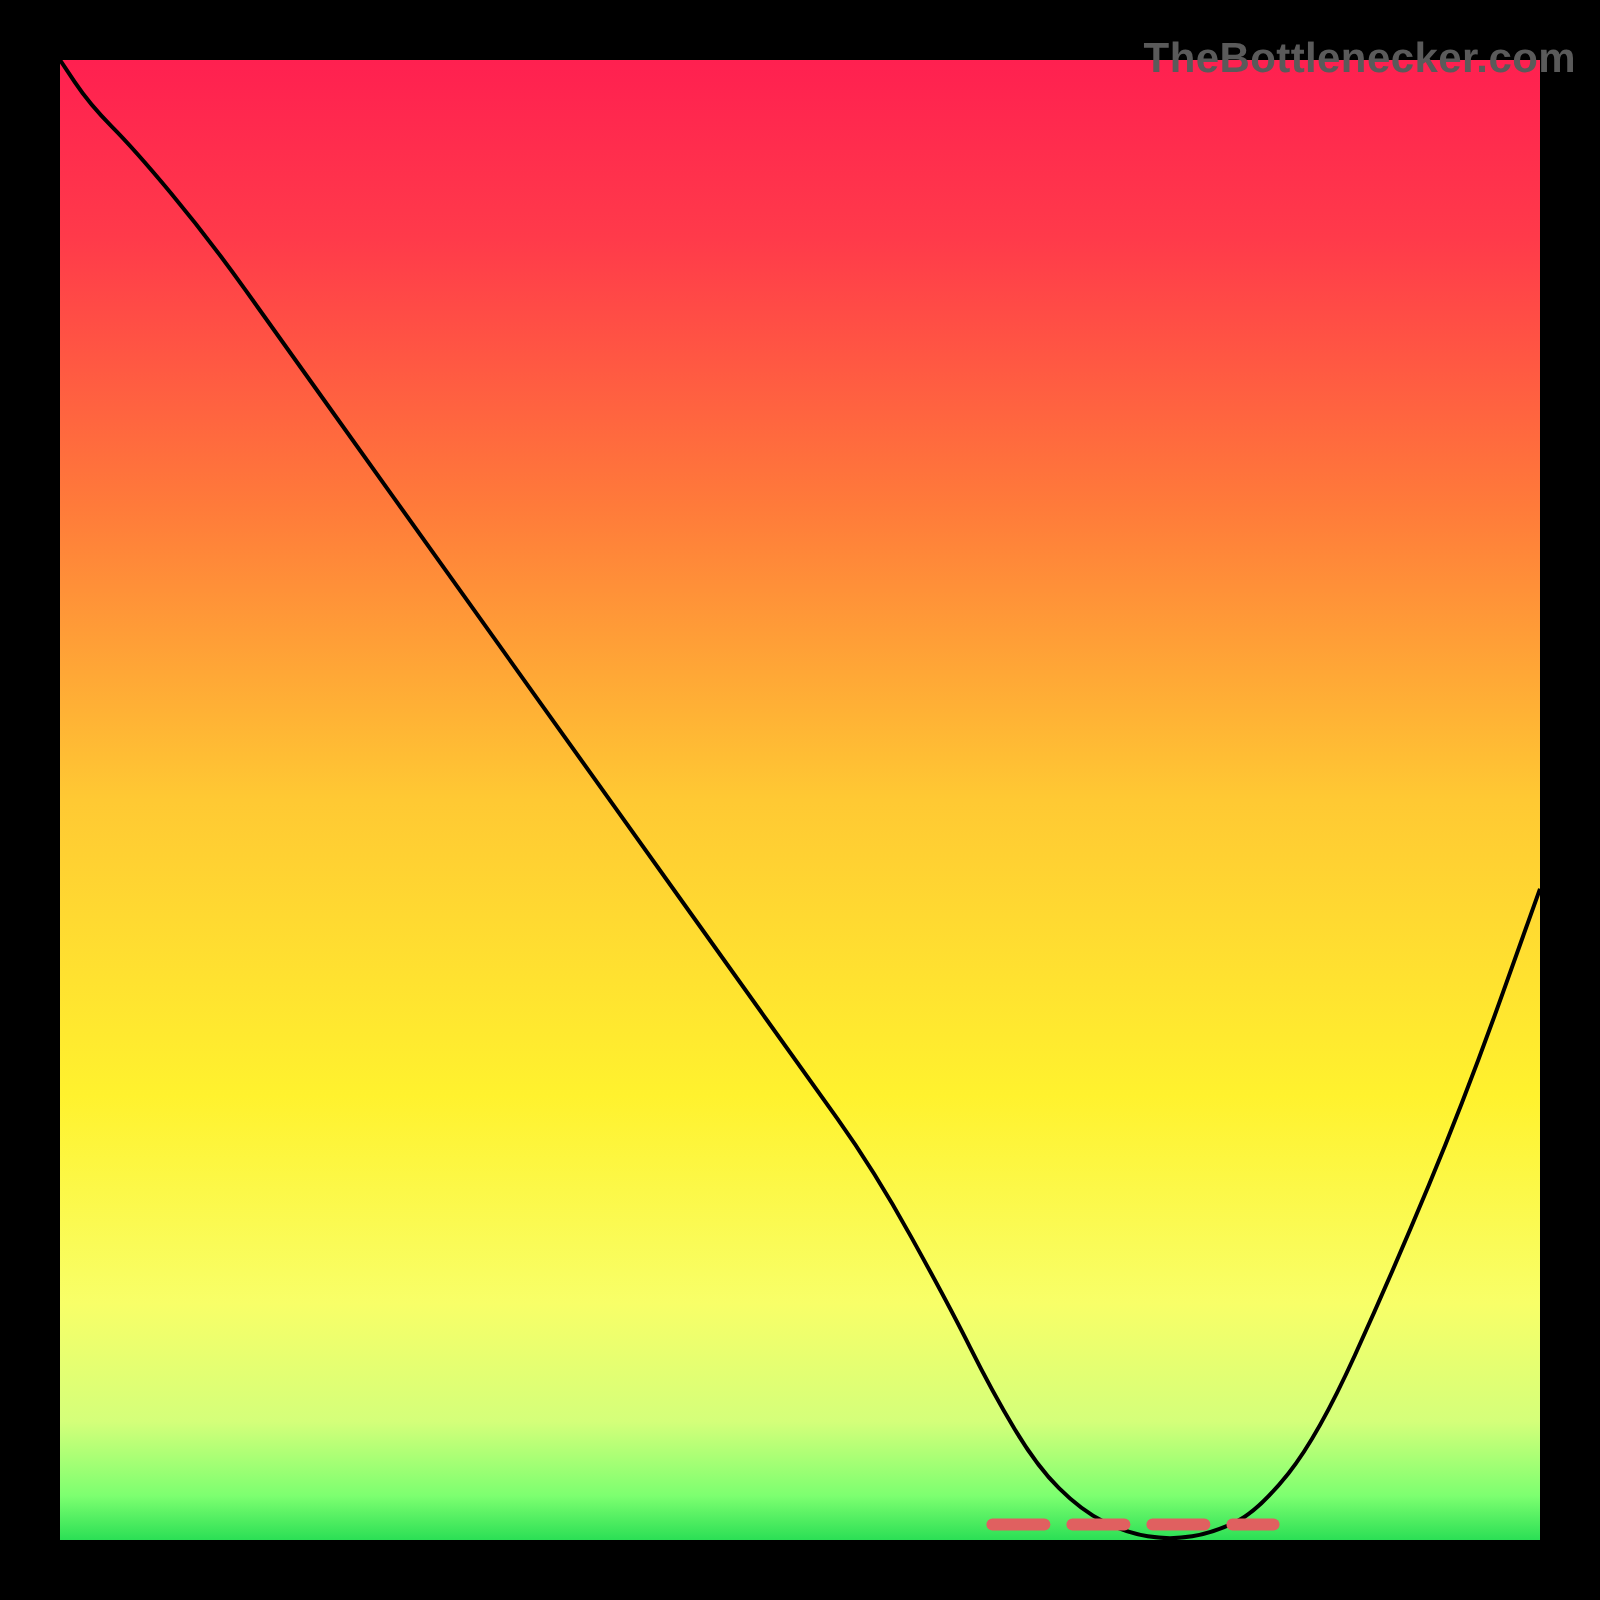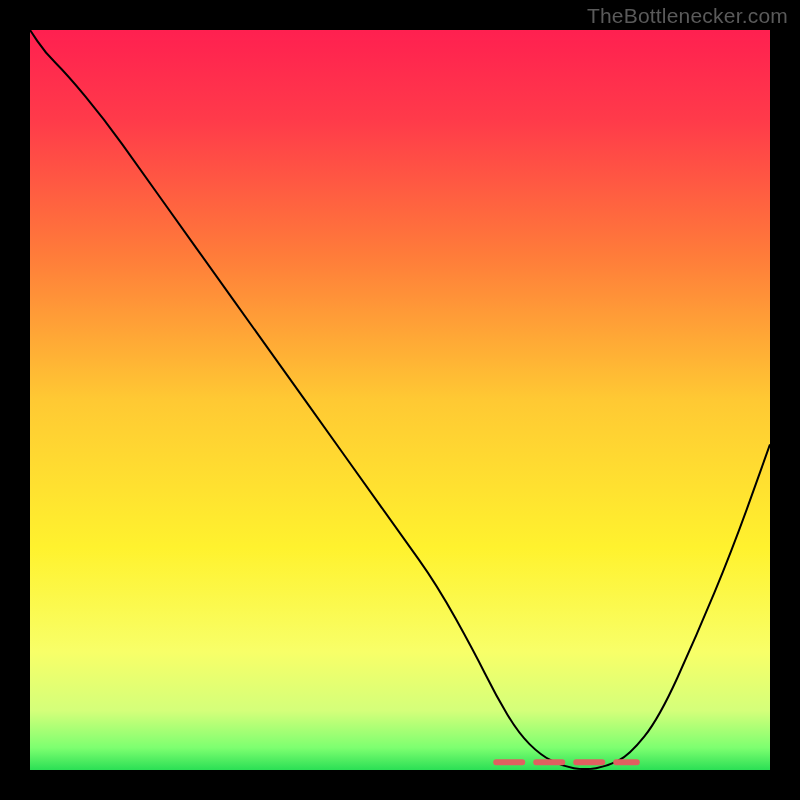--- a/index.html
+++ b/index.html
@@ -1,25 +1,25 @@
 <!DOCTYPE html>
 <html><head>
 <meta charset="utf-8">
 <style>
   * { margin: 0; padding: 0; box-sizing: border-box; }
   html, body { width: 800px; height: 800px; overflow: hidden; }
   body { background: #000; position: relative; font-family: Arial, sans-serif; }
   
   .watermark {
     position: absolute;
-    top: 4px;
+    top: 18px;
     right: 12px;
     color: #5a5a5a;
     font-size: 21px;
-    font-weight: 400;
+    font-weight: 700;
     z-index: 10;
     letter-spacing: 0.2px;
   }
   
   .chart-area {
     position: absolute;
     left: 30px;
     top: 30px;
     width: 740px;
     height: 740px;

